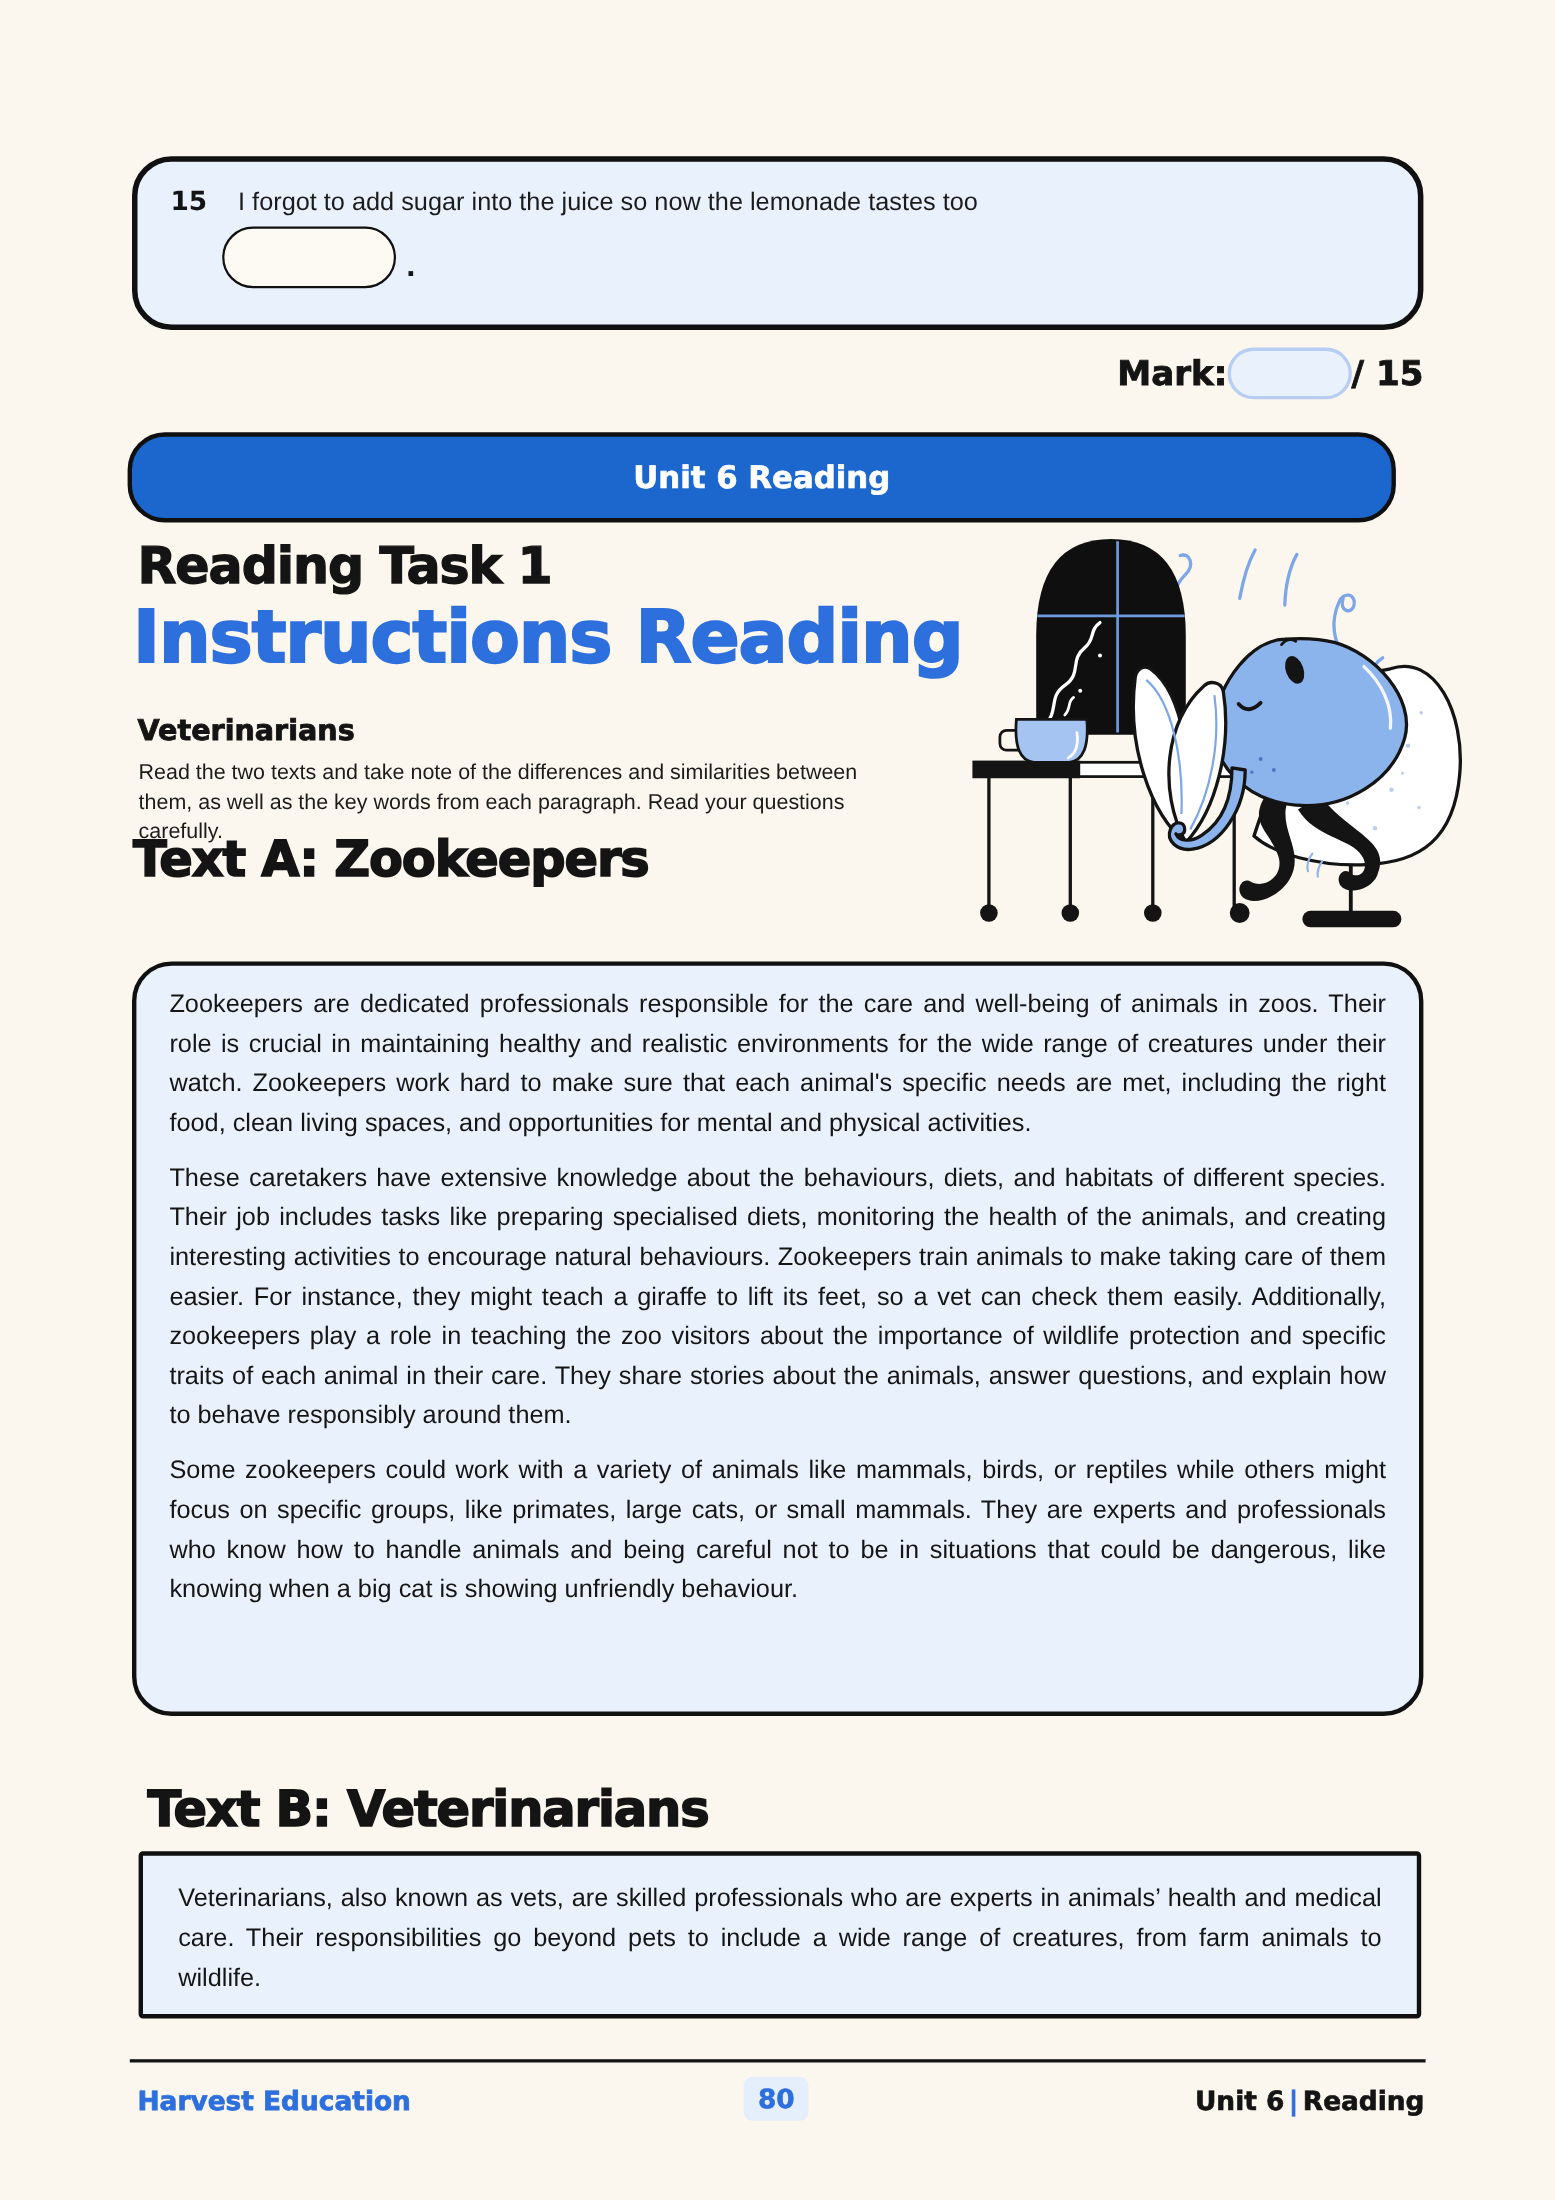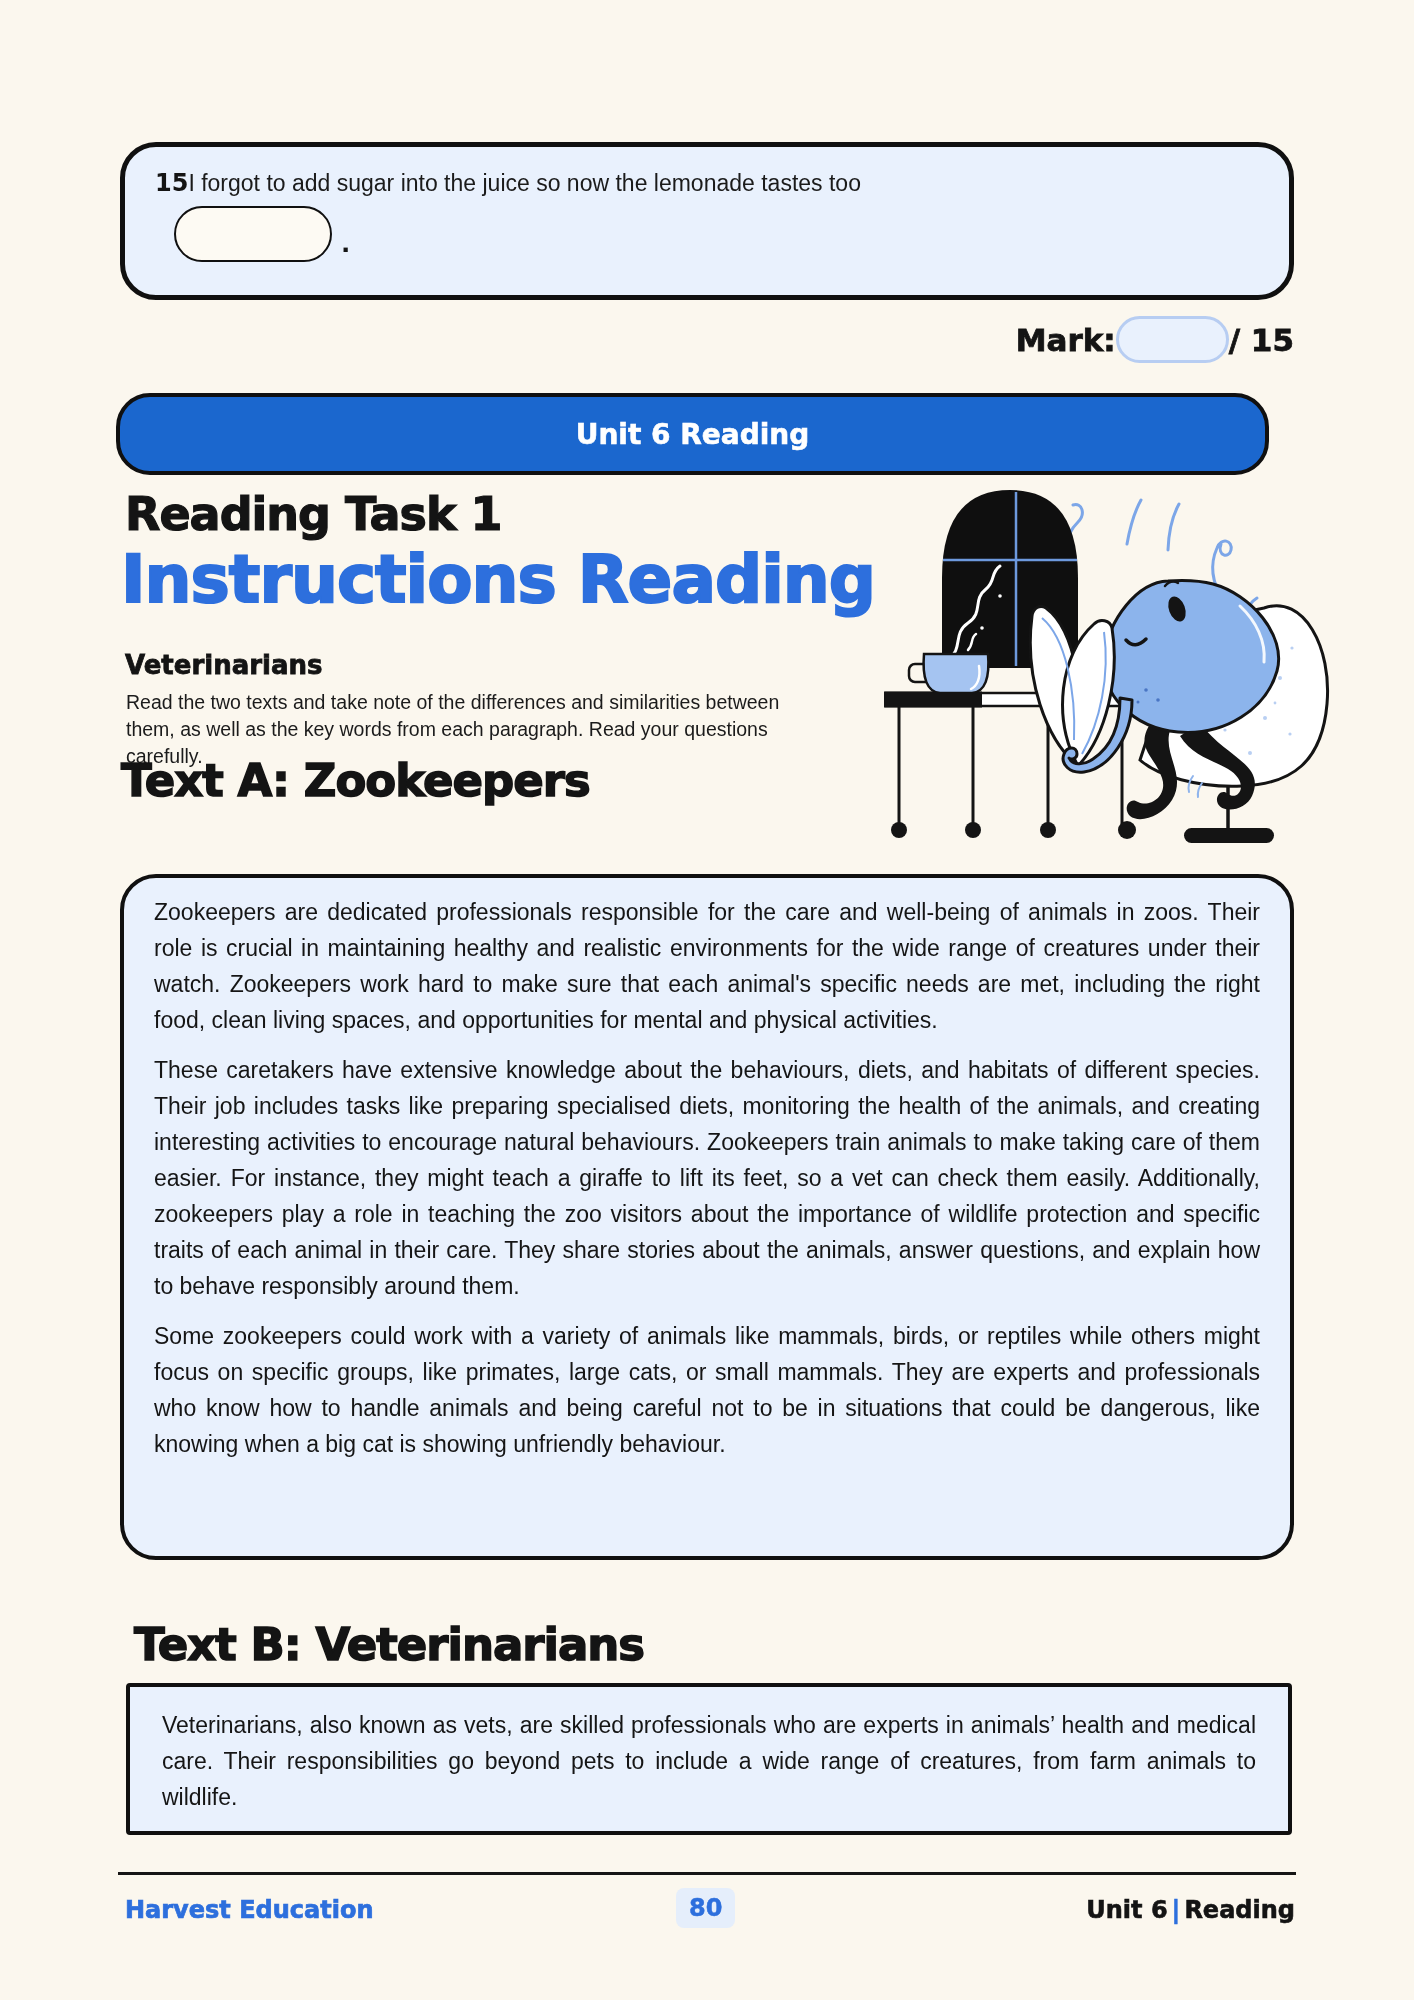--- a/index.html
+++ b/index.html
@@ -9,21 +9,21 @@
   *{margin:0;padding:0;box-sizing:border-box;}
   html,body{width:1414px;background:var(--page-bg);}
   .page{position:relative;width:1414px;height:2000px;background:var(--page-bg);
         overflow:hidden;color:var(--ink);font-family:"Liberation Sans",sans-serif;}
   .display{font-family:"DejaVu Sans",sans-serif;font-weight:700;}
 
   
   .q-box{position:absolute;left:120px;top:142px;width:1174px;height:158px;
          background:var(--box-bg);border:5px solid #101010;border-radius:36px;
          padding:20px 30px;}
-  .q-row{display:flex;align-items:flex-start;}
+  .q-row{display:flex;gap:28px;align-items:flex-start;}
   .q-num{font-family:"DejaVu Sans",sans-serif;font-weight:700;font-size:24px;padding-top:2px;}
   .q-text{font-size:23px;line-height:32px;color:#1b1b1b;}
   .answer-line{display:flex;align-items:flex-end;gap:9px;margin-top:7px;margin-left:-14px;}
   .answer-blank{width:158px;height:56px;background:#fdfaf3;border:2.5px solid #101010;border-radius:28px;}
   .answer-period{font-size:30px;font-weight:700;line-height:1;padding-bottom:5px;}
 
   
   .mark-row{position:absolute;top:316px;right:120px;display:flex;align-items:center;}
   .mark-label,.mark-total{font-family:"DejaVu Sans",sans-serif;font-weight:700;font-size:31px;
       -webkit-text-stroke:0.8px var(--ink);}

